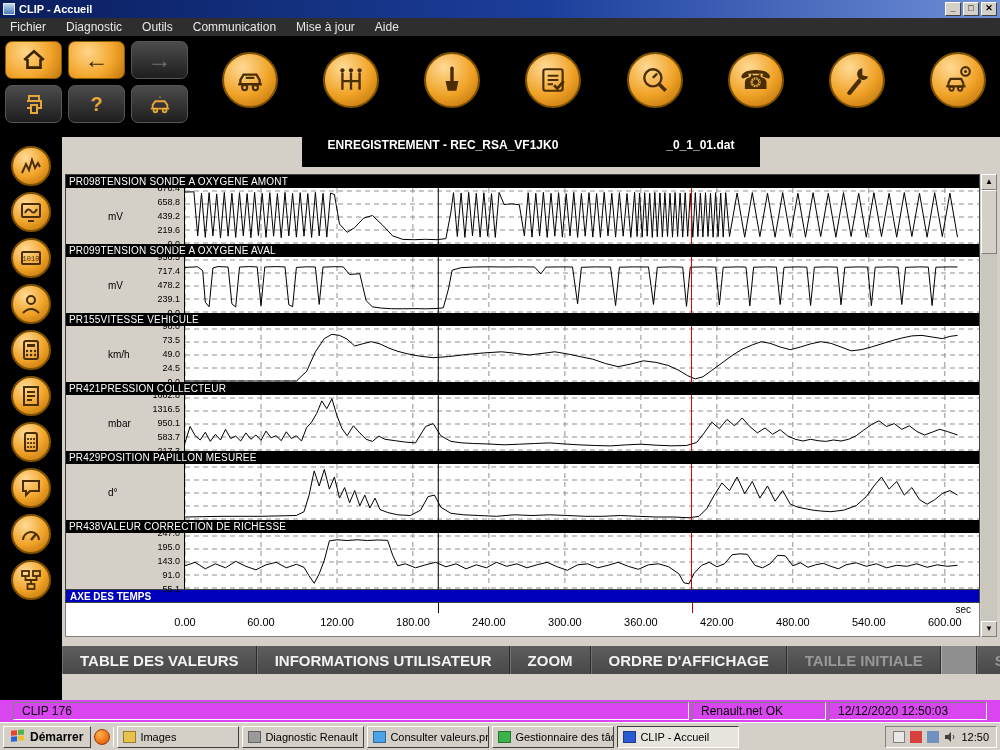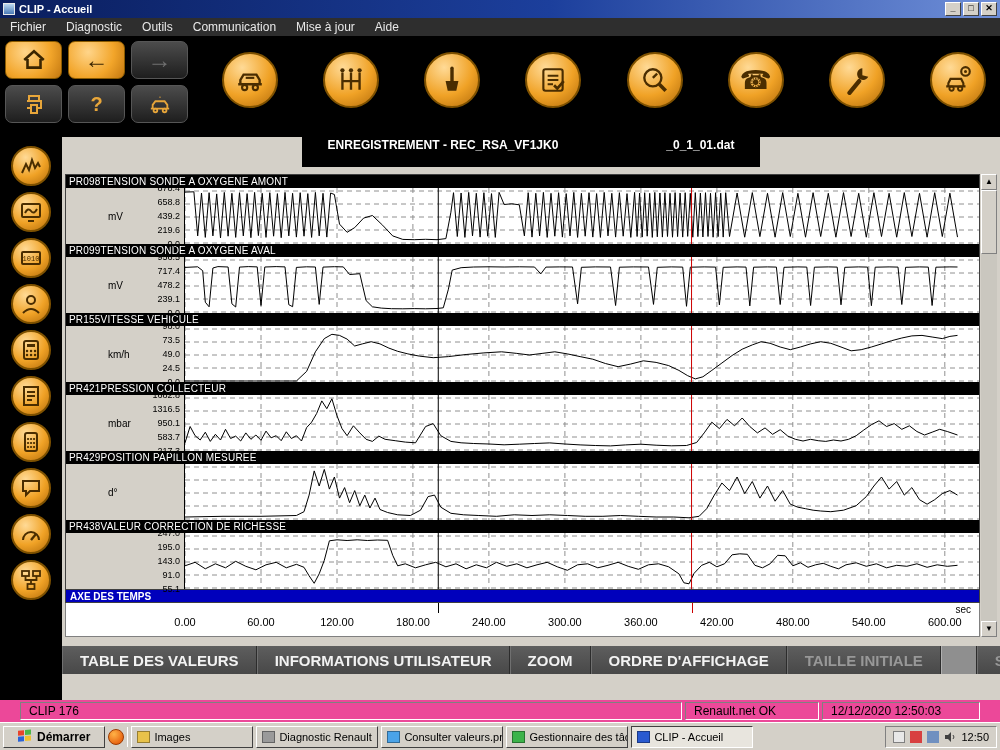--- a/index.html
+++ b/index.html
@@ -68,29 +68,29 @@
 .vthumb{position:absolute;top:0;left:0;right:0;height:64px;background:#d4d0c8;border:1px solid;border-color:#fff #808080 #808080 #fff}
 
 
 .bottombar{height:28px;margin-top:9px;background:#454545;display:flex;align-items:stretch}
 .bbtn{padding:11px 17px;display:flex;align-items:center;font-size:15px;font-weight:bold;color:#f2f2f2;background:linear-gradient(#5e5e5e,#484848);border-left:1px solid #707070;border-right:1px solid #2c2c2c;white-space:nowrap}
 .bbtn.disabled{color:#989898}
 .bbtn.blank{width:128px;background:#8f8f8f;border-left-color:#b0b0b0}
 .bbtn.save{margin-left:auto}
 
 
-.statusbar{height:22px;background:#ec4899;display:flex;gap:3px;padding:2px 20px;font-size:12px;flex:none}
+.statusbar{height:22px;background:#d946ef;display:flex;gap:3px;padding:2px 13px;font-size:12px;flex:none}
 .scell{border:1px solid;border-color:#808080 #fff #fff #808080;display:flex;align-items:center;padding:0 8px;white-space:nowrap}
 .scell.grow{flex:1}
 .scell.net{width:134px}
 .scell.dt{width:158px}
 
 
 .taskbar{height:28px;background:#d4d0c8;border-top:1px solid #fff;display:flex;align-items:center;padding:2px 3px;gap:3px;flex:none}
-.startbtn{height:22px;display:flex;align-items:center;gap:4px;padding:0 14px;background:#d4d0c8;border:1px solid;border-color:#fff #404040 #404040 #fff;font-weight:bold;font-size:12px;flex:none}
+.startbtn{height:22px;display:flex;align-items:center;gap:4px;padding:0 7px;background:#d4d0c8;border:1px solid;border-color:#fff #404040 #404040 #fff;font-weight:bold;font-size:12px;flex:none}
 .winflag{width:15px;height:13px;display:grid;grid-template-columns:6px 6px;grid-template-rows:5px 5px;gap:1px;transform:skewY(-5deg)}
 .winflag i{display:block}
 .qicon{width:16px;height:16px;border-radius:50%;background:radial-gradient(circle at 35% 30%,#ffb347,#e04a00);flex:none;border:1px solid #9c3a00}
 .vsep{width:1px;height:20px;background:#808080;border-right:1px solid #fff;flex:none}
 .tbtn{height:22px;flex:1;max-width:122px;display:flex;align-items:center;gap:4px;padding:0 5px;background:#d4d0c8;border:1px solid;border-color:#fff #404040 #404040 #fff;font-size:11px;white-space:nowrap;overflow:hidden}
 .tbtn.active{border-color:#404040 #fff #fff #404040;background:#e8e5de}
 .ticon{width:13px;height:12px;flex:none;border:1px solid rgba(0,0,0,.35)}
 .tray{margin-left:auto;height:22px;display:flex;align-items:center;gap:5px;padding:0 7px;border:1px solid;border-color:#808080 #fff #fff #808080;font-size:11px;flex:none}
 .trayicon{width:12px;height:12px;flex:none}
 </style>

